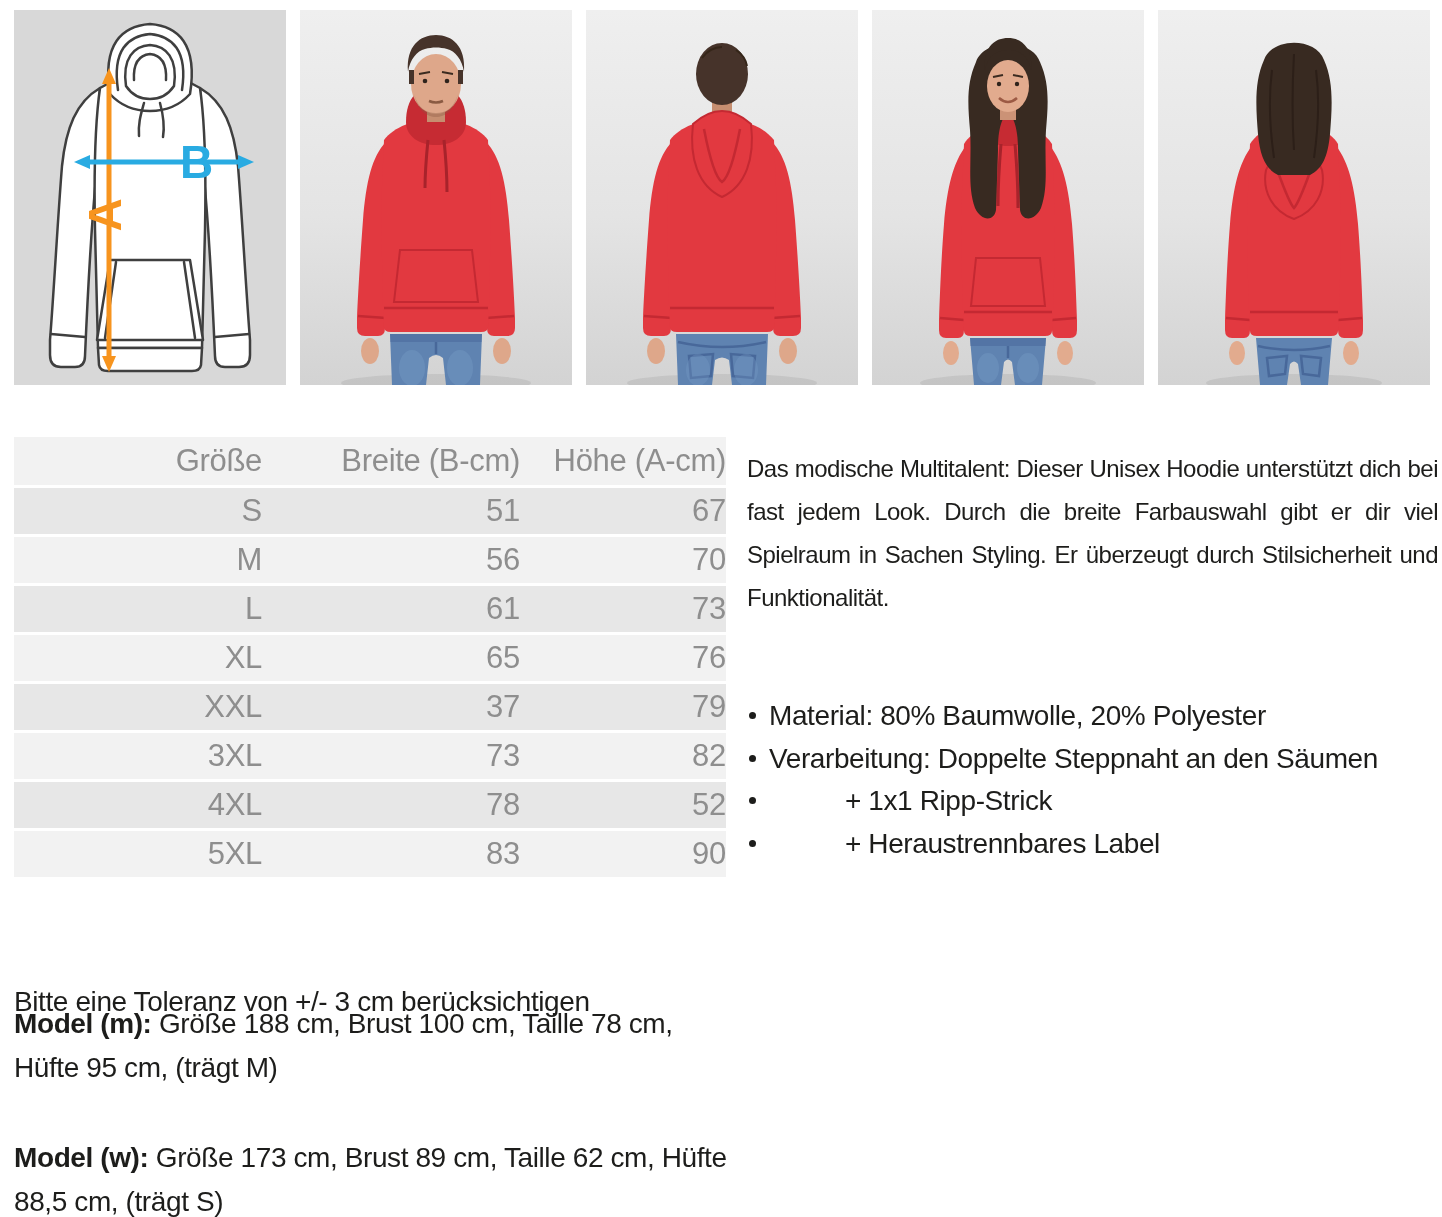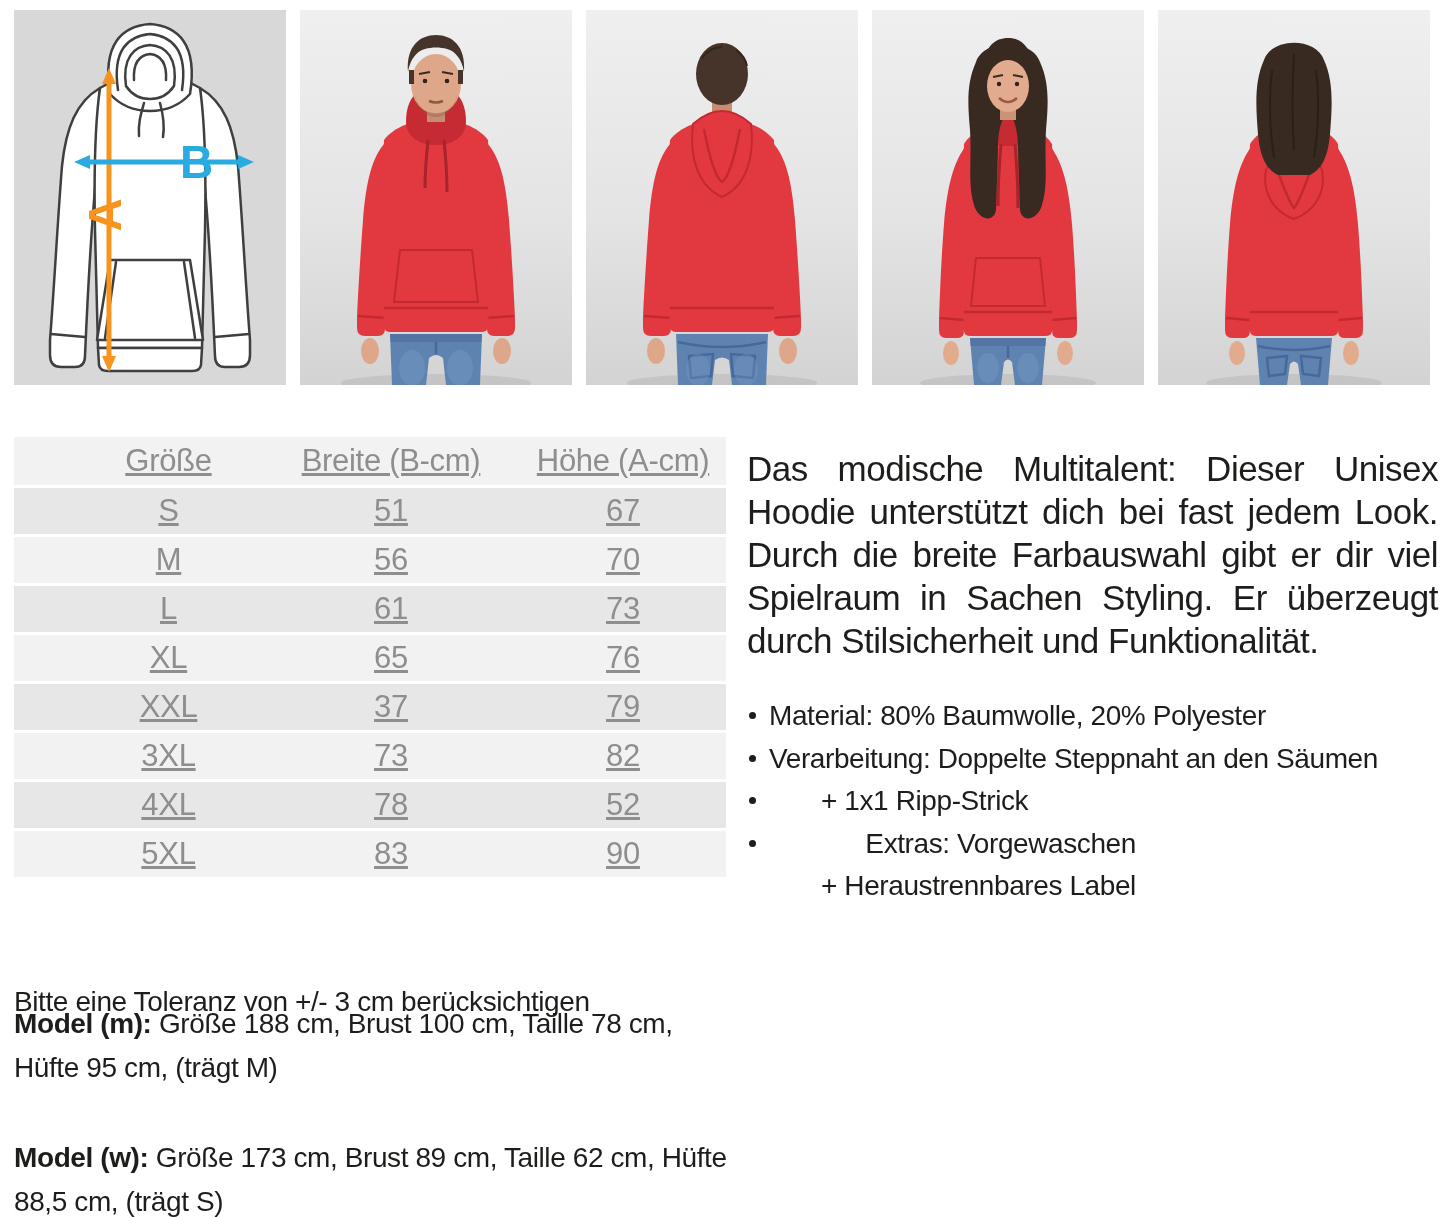--- a/index.html
+++ b/index.html
@@ -13,47 +13,47 @@
   .tile { flex:1 1 0; height:375px; overflow:hidden; position:relative; }
   .tile svg { display:block; width:100%; height:100%; }
   .tile-diagram { background:#d8d8d8; }
   .tile-photo { background:linear-gradient(#efefef, #e4e4e4 55%, #d3d3d3); }
 
   
   .size-table { position:absolute; left:14px; top:437px; width:712px;
                 border-collapse:collapse; table-layout:fixed;
                 font-size:31px; color:#8e8e8e; letter-spacing:-0.3px; }
   .size-table col.c1 { width:248px; } .size-table col.c2 { width:258px; } .size-table col.c3 { width:206px; }
-  .size-table th, .size-table td { font-weight:normal; text-align:center; padding-left:0;text-decoration:underline; }
+  .size-table th, .size-table td { font-weight:normal; text-align:right; padding-left:0; }
   .size-table th:first-child, .size-table td:first-child { padding-left:61px; }
   .size-table thead th { background:#f2f2f2; height:49px; border-bottom:3px solid #fff; }
   .size-table tbody td { height:49px; border-bottom:3px solid #fff; }
   .size-table tbody tr:nth-child(odd)  td { background:#e7e7e7; }
   .size-table tbody tr:nth-child(even) td { background:#f2f2f2; }
 
   
   .note { position:absolute; left:14px; width:724px; font-size:28px; line-height:44px;
           letter-spacing:-0.4px; color:#1d1d1b; }
   .note-tolerance { top:980px; }
   .note-model-m { top:1002px; }
   .note-model-w { top:1136px; }
   .note b { font-weight:bold; }
 
   
   .description { position:absolute; left:747px; top:447px; width:691px;
-                 font-size:35px; line-height:43px; letter-spacing:-0.5px;
+                 font-size:24px; line-height:43px; letter-spacing:-0.5px;
                  text-align:justify; color:#1d1d1b; }
   .features { position:absolute; left:747px; top:695px; width:695px; list-style:none;
               font-size:28px; line-height:42.5px; letter-spacing:-0.4px; color:#1d1d1b; }
   .features li { display:flex;text-align:right; }
   .features .dot { flex:0 0 22px; position:relative; }
   .features .dot::before { content:""; position:absolute; left:2px; top:17px;
                            width:7px; height:7px; border-radius:50%; background:#1d1d1b; }
   .features .ftext { white-space:pre-wrap; }
-  .features .fsub { margin-left:52px; white-space:pre-wrap; }
+  .features .fsub { margin-left:76px; white-space:pre-wrap; }
 </style>
 </head>
 <body>
 
 <div class="page">
 
   <div class="photo-strip">
 
     <div class="tile tile-diagram" aria-label="hoodie-measurement-diagram">
       <svg viewBox="0 0 272 375">
@@ -304,19 +304,18 @@
     </li>
     <li>
       <span class="dot"></span>
       <div>
         <div class="fsub">+ 1x1 Ripp-Strick</div>
       </div>
     </li>
     <li>
       <span class="dot"></span>
       <div>
-        <span class="ftext">Extras: Vorgewaschen</span>
         <div class="fsub">+ Heraustrennbares Label</div>
       </div>
     </li>
   </ul>
 
 </div>
 
 </body></html>

